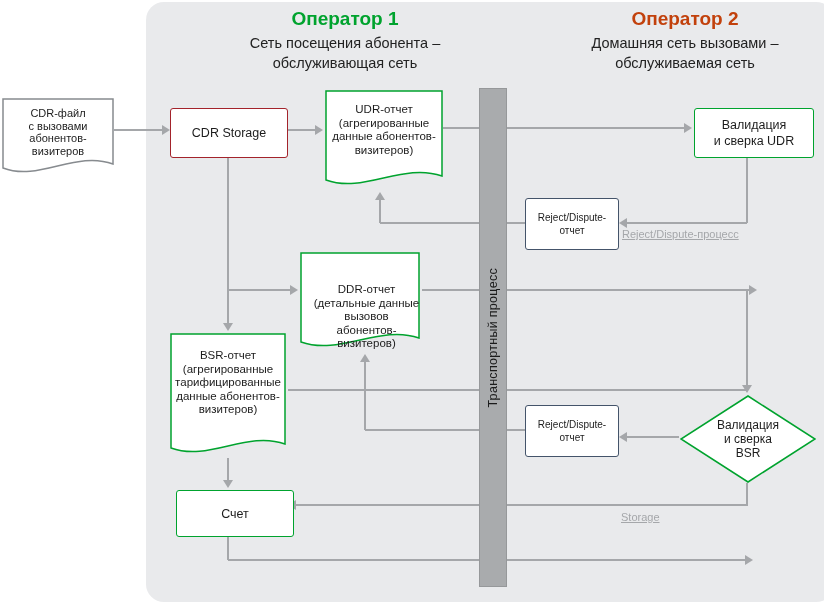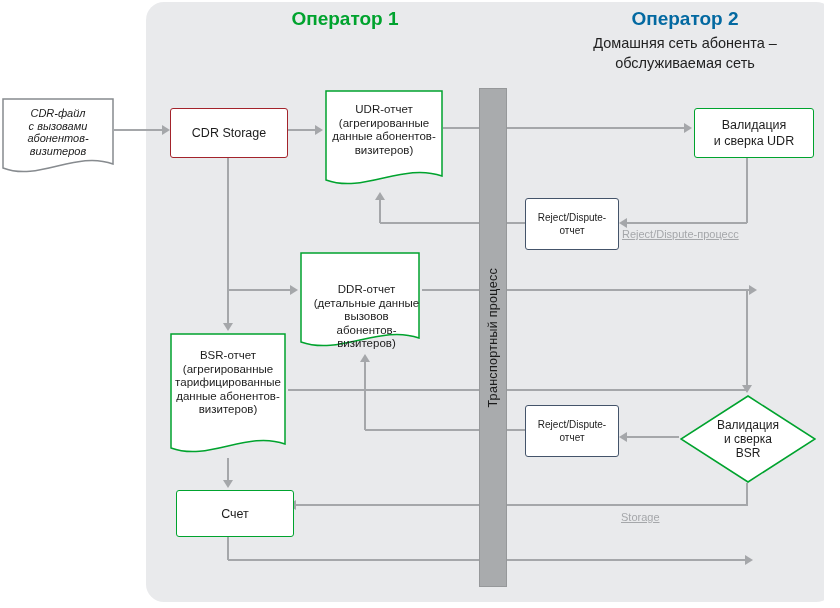--- a/index.html
+++ b/index.html
@@ -7,21 +7,21 @@
     --line-gray:#a5a7aa; --label-gray:#a5a7aa; --panel-bg:#e9eaec;
     --bar-fill:#a9abad; --bar-border:#96989a; --doc-gray:#878b8f; --text:#1c1c1c;
   }
   html,body{margin:0;padding:0;background:#fff;}
   body{font-family:"Liberation Sans", sans-serif;color:var(--text);}
   .canvas{position:relative;width:824px;height:608px;overflow:hidden;background:#fff;}
   .panel{position:absolute;left:146px;top:2px;width:688px;height:600px;border-radius:18px;background:var(--panel-bg);z-index:0;}
   .op-header{position:absolute;width:300px;text-align:center;z-index:2;}
   .op-title{font-size:19px;font-weight:bold;}
   .op-title.green{color:var(--green);}
-  .op-title.dark{color:#0369a1;}
+  .op-title.dark{color:#c2410c;}
   .op-sub{margin-top:4px;font-size:14.5px;line-height:1.35;color:#222;white-space:pre-line;}
   
   .hl{position:absolute;height:2px;background:var(--line-gray);z-index:1;}
   .vl{position:absolute;width:2px;background:var(--line-gray);z-index:1;}
   .ar{position:absolute;width:0;height:0;z-index:1;}
   .ar.r{border-top:5px solid transparent;border-bottom:5px solid transparent;border-left:8px solid var(--line-gray);}
   .ar.l{border-top:5px solid transparent;border-bottom:5px solid transparent;border-right:8px solid var(--line-gray);}
   .ar.u{border-left:5px solid transparent;border-right:5px solid transparent;border-bottom:8px solid var(--line-gray);}
   .ar.d{border-left:5px solid transparent;border-right:5px solid transparent;border-top:8px solid var(--line-gray);}
   
@@ -41,24 +41,26 @@
 </style>
 </head>
 <body>
 
 <div class="canvas">
 
   <div class="panel"></div>
 
   <div class="op-header" style="left:195px;top:8px;">
     <div class="op-title green">Оператор 1</div>
+    <div class="op-sub">Сеть посещения абонента –
+обслуживающая сеть</div>
   </div>
   <div class="op-header" style="left:535px;top:8px;">
     <div class="op-title dark">Оператор 2</div>
-    <div class="op-sub">Домашняя сеть абонента –
+    <div class="op-sub">Домашняя сеть вызовами –
 обслуживаемая сеть</div>
   </div>
 
   <div class="hl" style="left:114px;top:129px;width:48px;"></div>
   <div class="ar r" style="left:162px;top:125px;"></div>
 
   <div class="hl" style="left:286px;top:129px;width:29px;"></div>
   <div class="ar r" style="left:315px;top:125px;"></div>
 
   <div class="hl" style="left:443px;top:127px;width:241px;"></div>
@@ -100,21 +102,21 @@
   <div class="hl" style="left:228px;top:559px;width:517px;"></div>
   <div class="ar r" style="left:745px;top:555px;"></div>
 
   <div class="hl" style="left:365px;top:429px;width:160px;"></div>
   <div class="vl" style="left:364px;top:362px;height:68px;"></div>
   <div class="ar u" style="left:360px;top:354px;"></div>
 
   <div class="glabel" style="left:622px;top:227px;">Reject/Dispute-процесс</div>
   <div class="glabel" style="left:621px;top:510px;">Storage</div>
 
-  <div class="node doc" style="left:2px;top:98px;width:112px;height:80px;font-style:italic;">
+  <div class="node doc" style="left:2px;top:98px;width:112px;height:80px;">
     <svg width="112" height="80">
       <path d="M1 1 L111 1 L111 66 C74 52 37 84 1 70 Z" style="fill:#fff;stroke:var(--doc-gray);stroke-width:1.5;"></path>
     </svg>
     <div class="doc-text" style="top:9px;font-size:11px;line-height:12.5px;">CDR-файл
 с вызовами
 абонентов-
 визитеров</div>
   </div>
 
   <div class="node box red fs125" style="left:170px;top:108px;width:116px;height:48px;">

